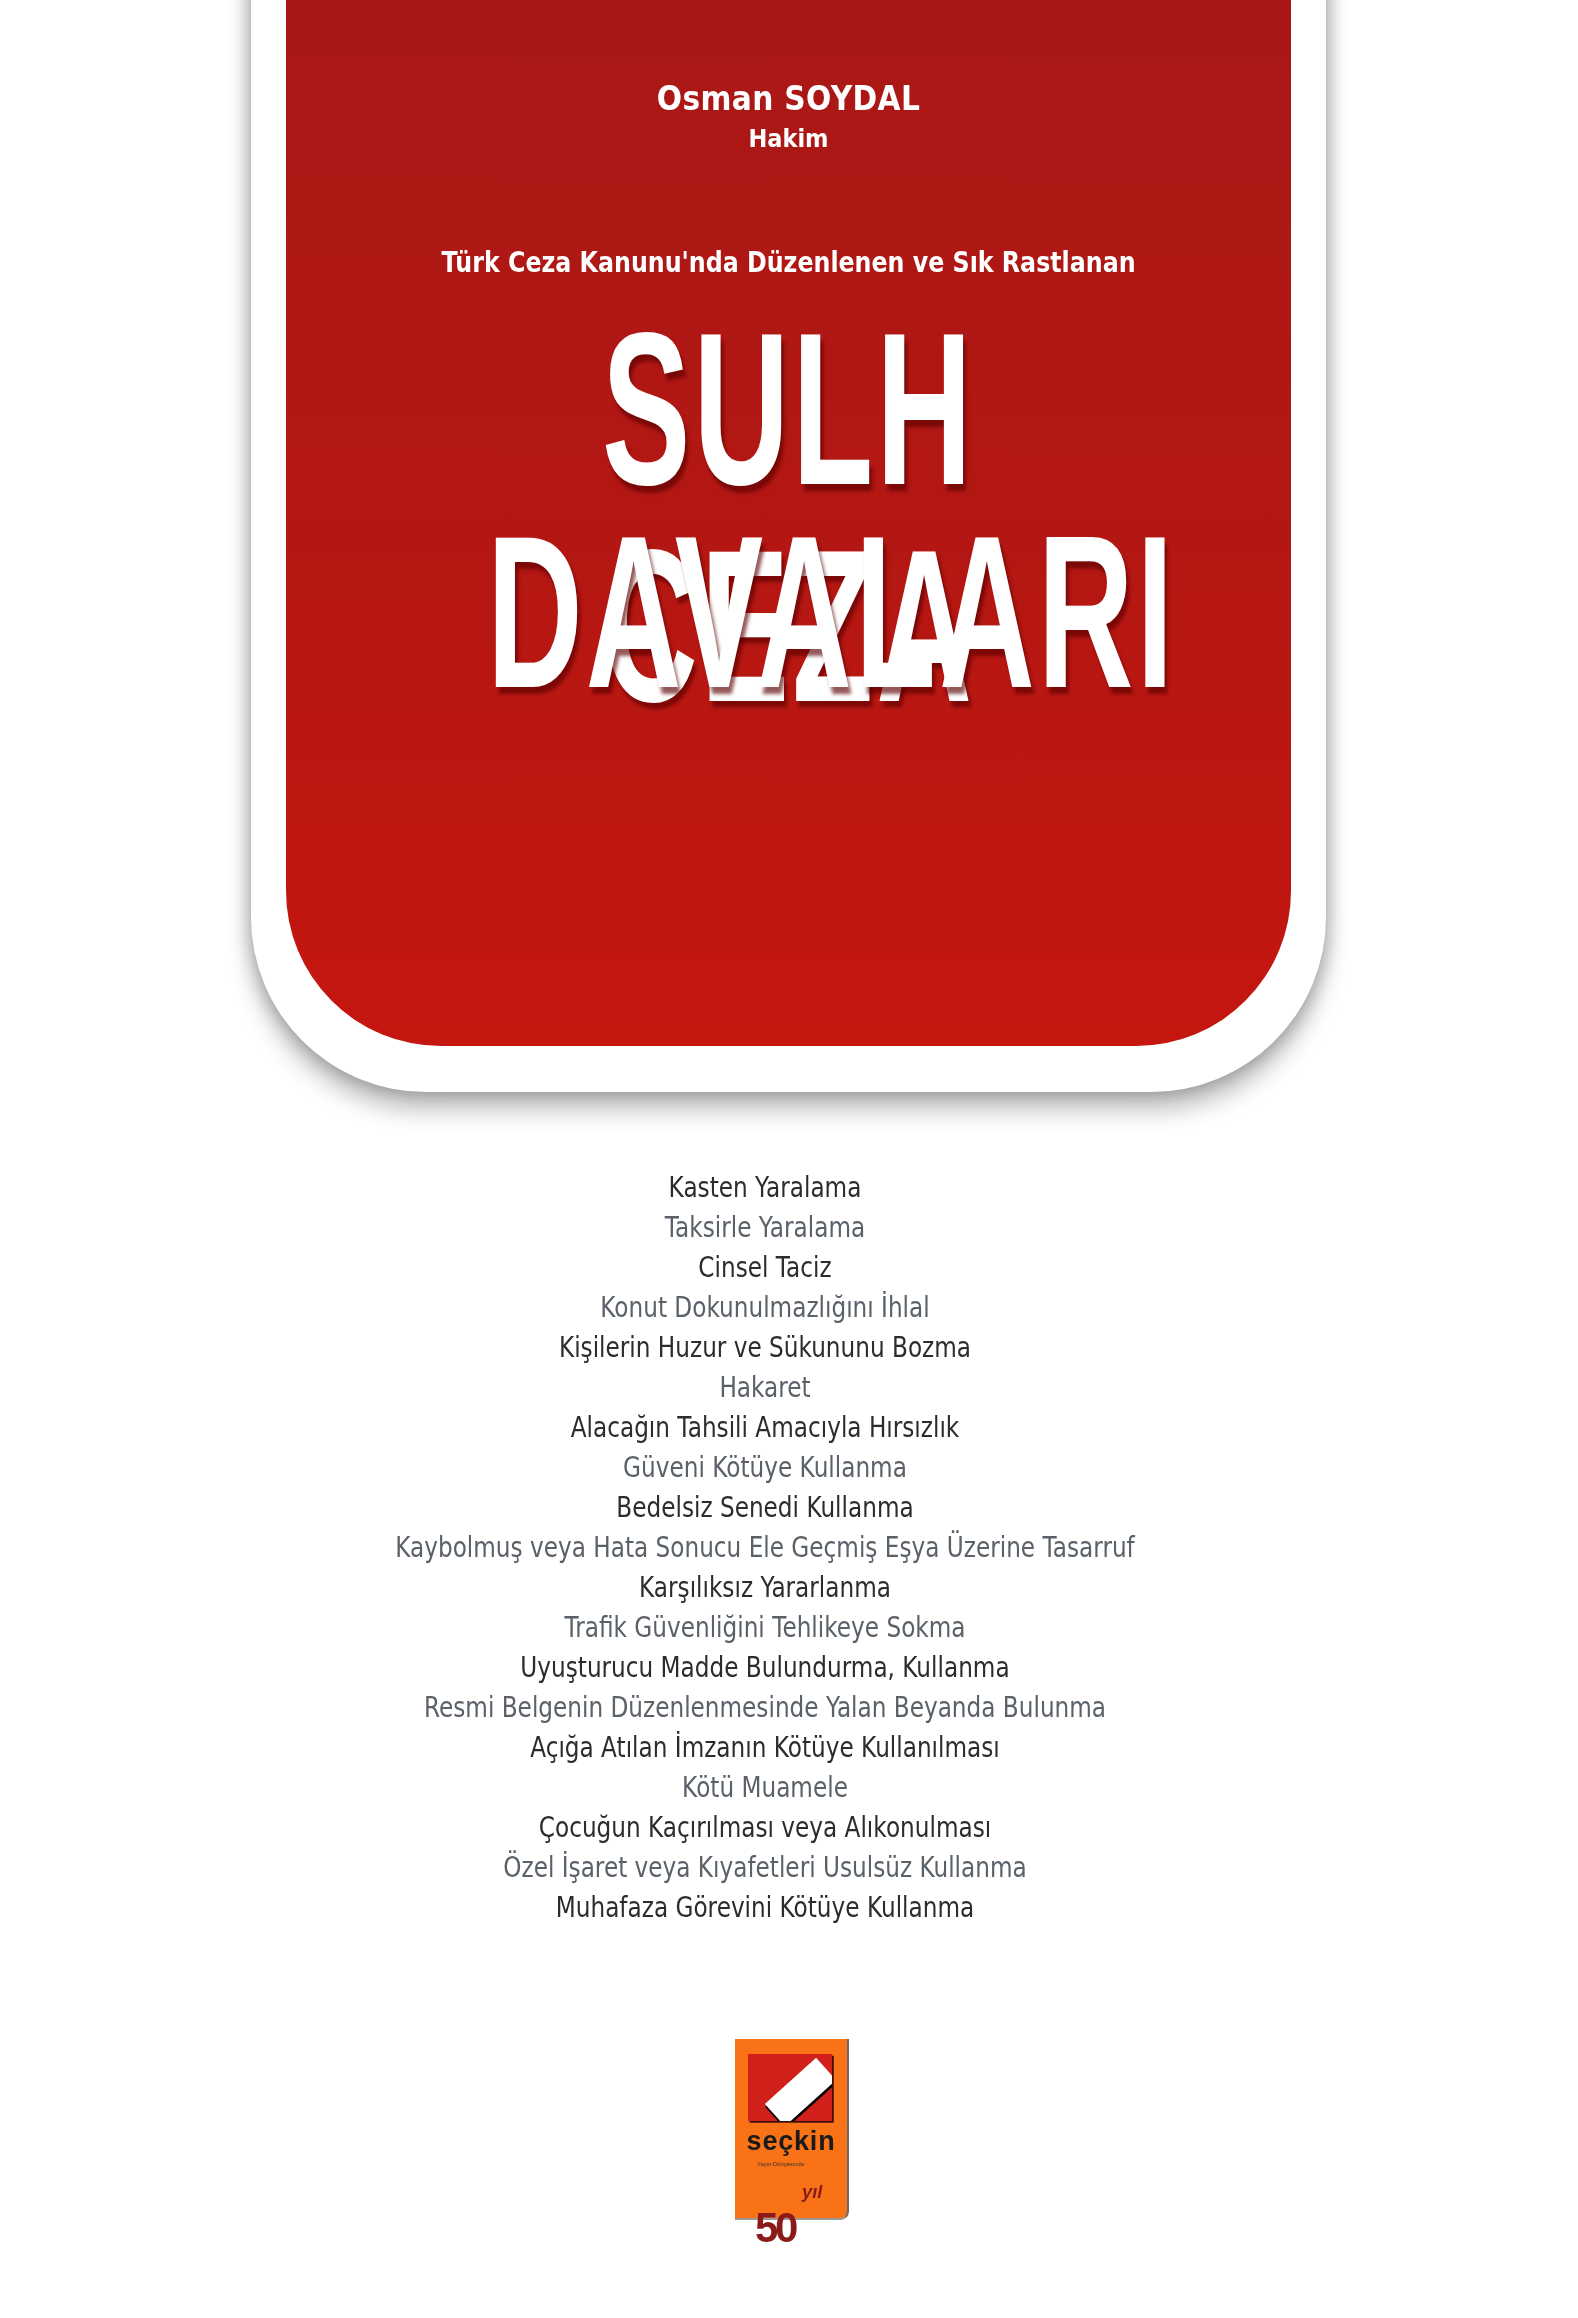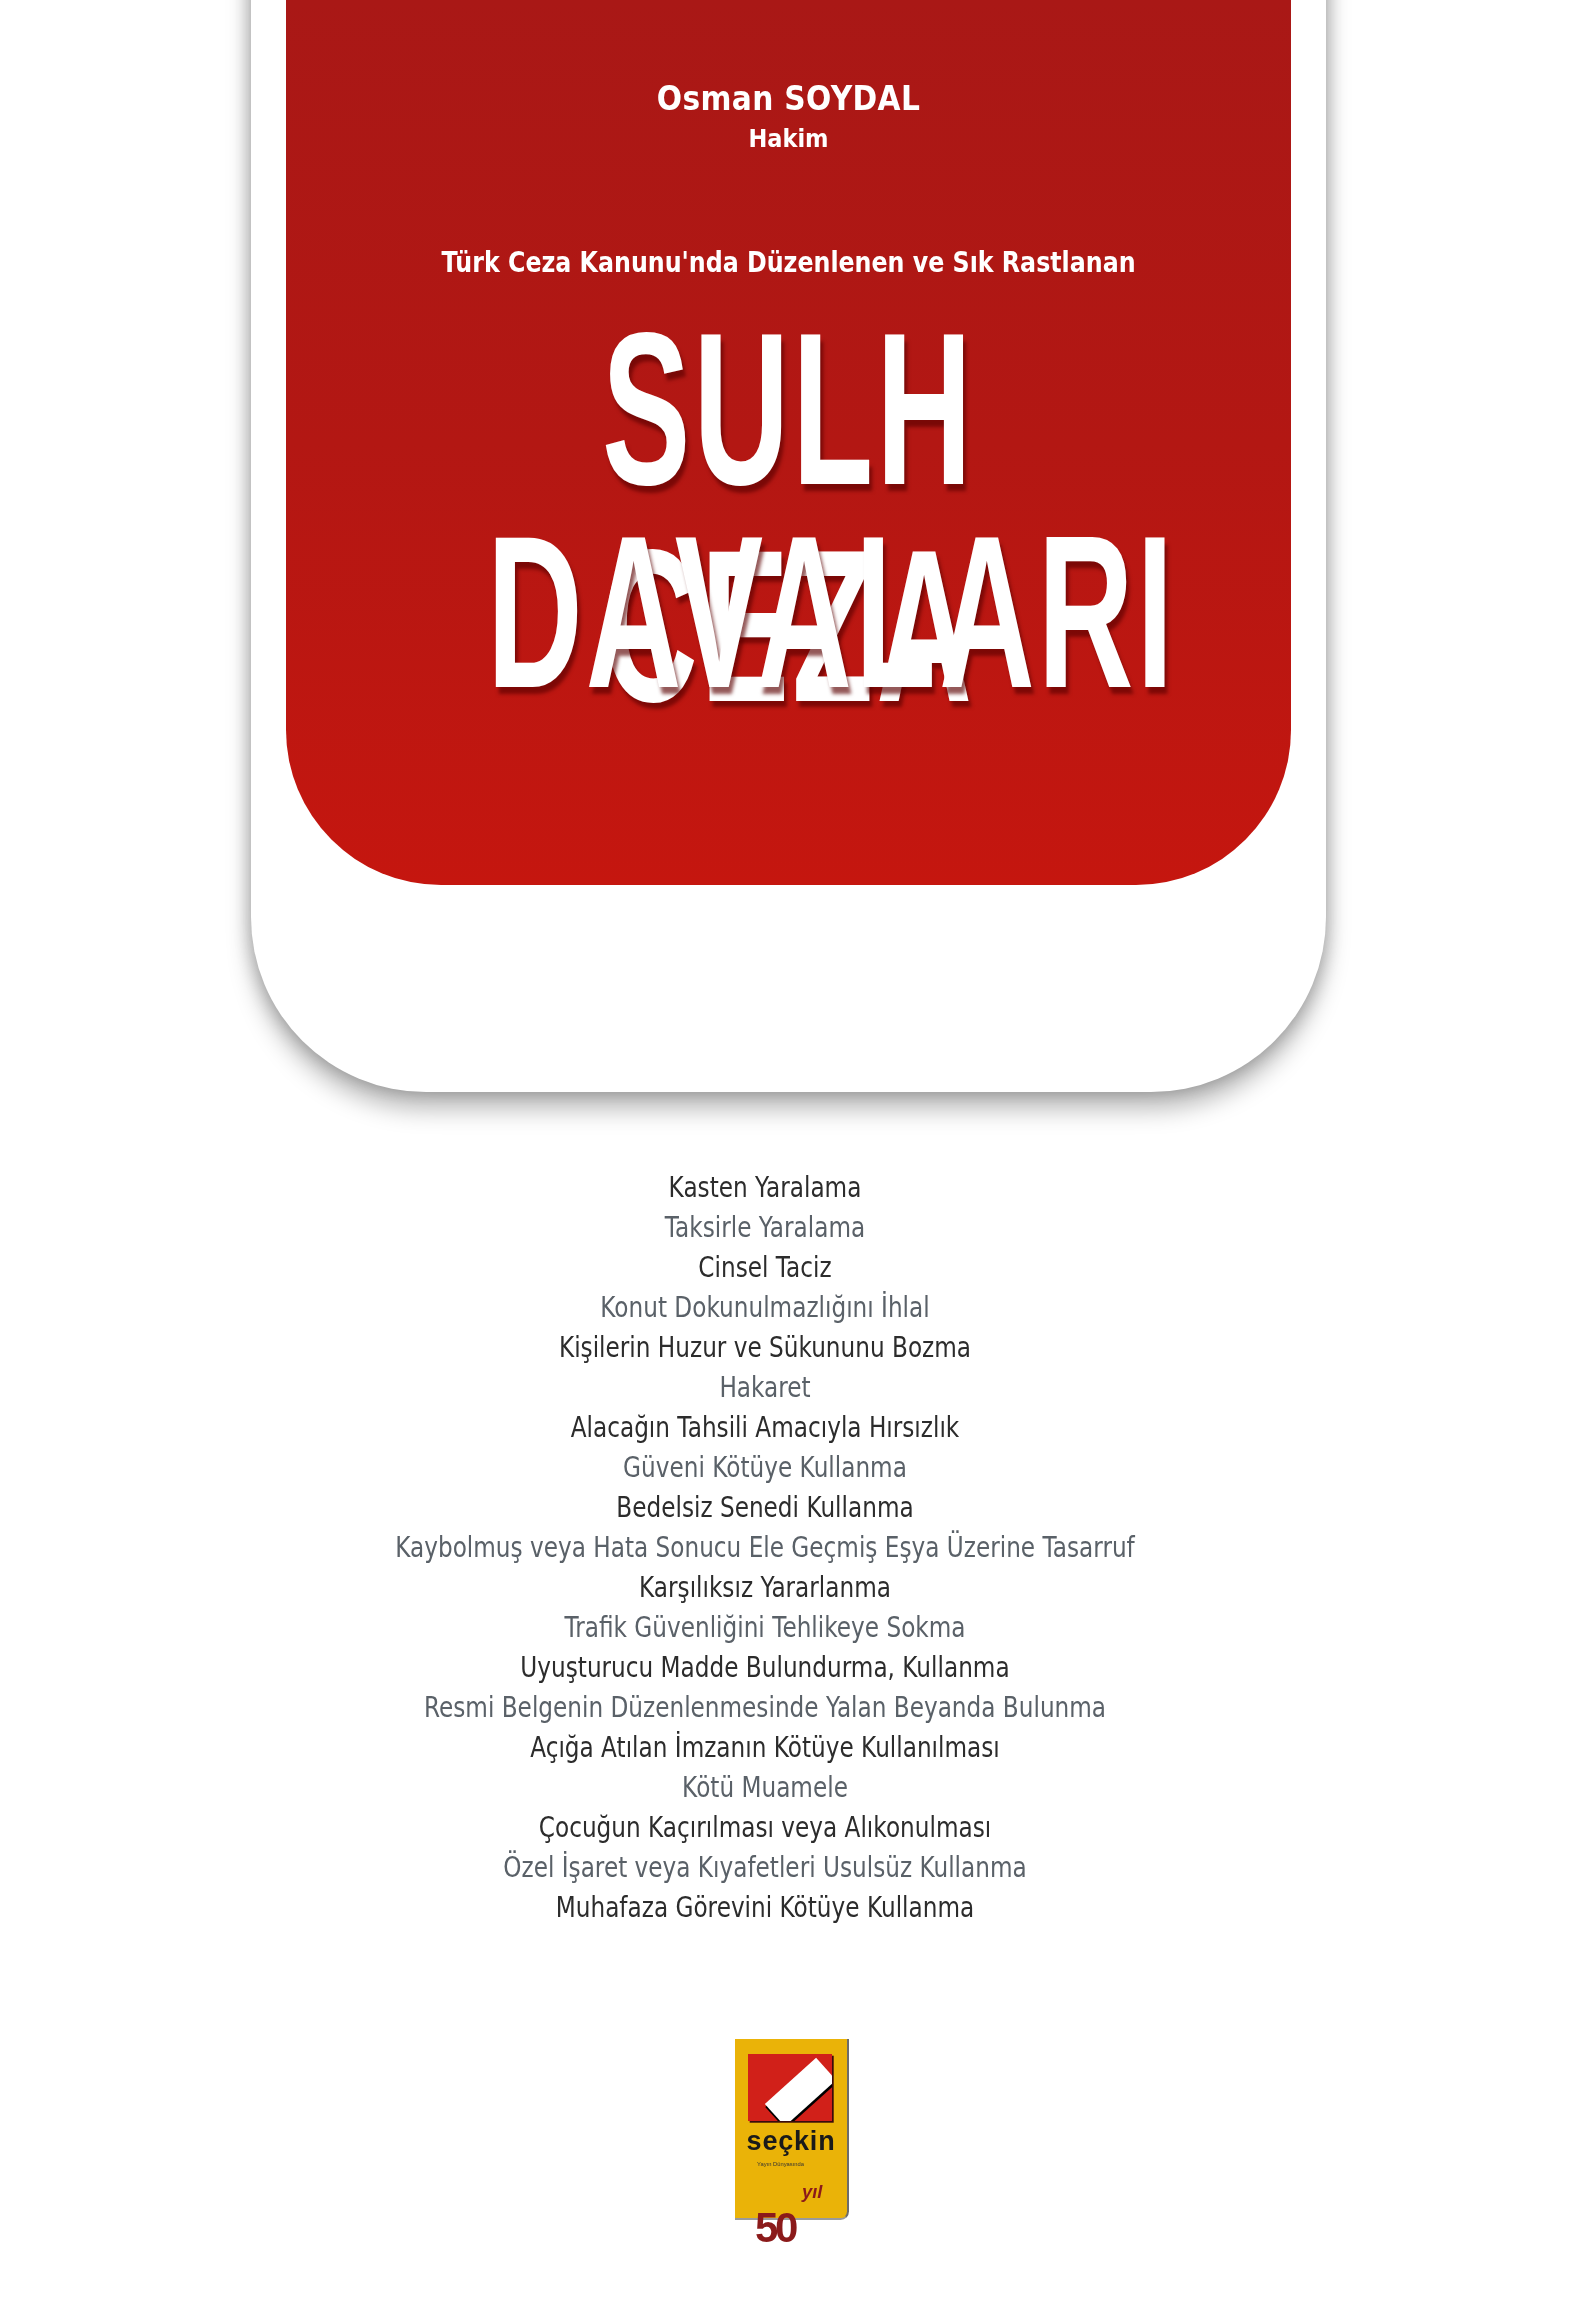--- a/index.html
+++ b/index.html
@@ -8,21 +8,21 @@
     position: relative; overflow: hidden;
     font-family: "DejaVu Sans", sans-serif;
   }
   .frame-shadow {
     position: absolute; left: 251px; top: -251px; width: 1075px; height: 1343px;
     border-radius: 0 0 175px 175px;
     background: #ffffff;
     box-shadow: 0 16.7px 25px rgba(0,0,0,0.28), -5px 0 15px rgba(0,0,0,0.12), 5px 0 15px rgba(0,0,0,0.12);
   }
   .red-card {
-    position: absolute; left: 286px; top: 0; width: 1005px; height: 885px;
+    position: absolute; left: 286px; top: 0; width: 1005px; height: 1046px;
     border-radius: 0 0 155px 155px;
     background: linear-gradient(180deg, #a91816 0%, #b31713 50%, #c5160f 100%);
     color: #ffffff; text-align: center;
   }
   .author {
     position: absolute; left: 0; right: 0; top: 79px;
     font-size: 33px; font-weight: bold; letter-spacing: 0.4px;
     font-family: "DejaVu Sans", sans-serif;
     transform: scaleX(0.9);
   }
@@ -59,21 +59,21 @@
   .list-item {
     font-family: "DejaVu Sans", sans-serif;
     font-size: 27.6px; line-height: 40px; height: 40px;
     transform: scaleX(0.84);
     white-space: nowrap;
   }
   .list-item.dark { color: #2c2c2c; }
   .list-item.gray { color: #5a6168; }
   .logo-card {
     position: absolute; left: 735px; top: 2039px; width: 112px; height: 179px;
-    background: #eab308;
+    background: #f97316;
     border-right: 2.5px solid #6b6b6b; border-bottom: 2.5px solid #9a9a9a;
     border-bottom-right-radius: 8.4px;
   }
   .logo-square {
     position: absolute; left: 12.5px; top: 15px; width: 84px; height: 67px;
     background: #d12019; overflow: hidden;
     box-shadow: 1.7px 1.7px 0 #3a0b0b;
   }
   .logo-cut {
     position: absolute; left: 18.4px; top: 23.4px; width: 69px; height: 30px;

